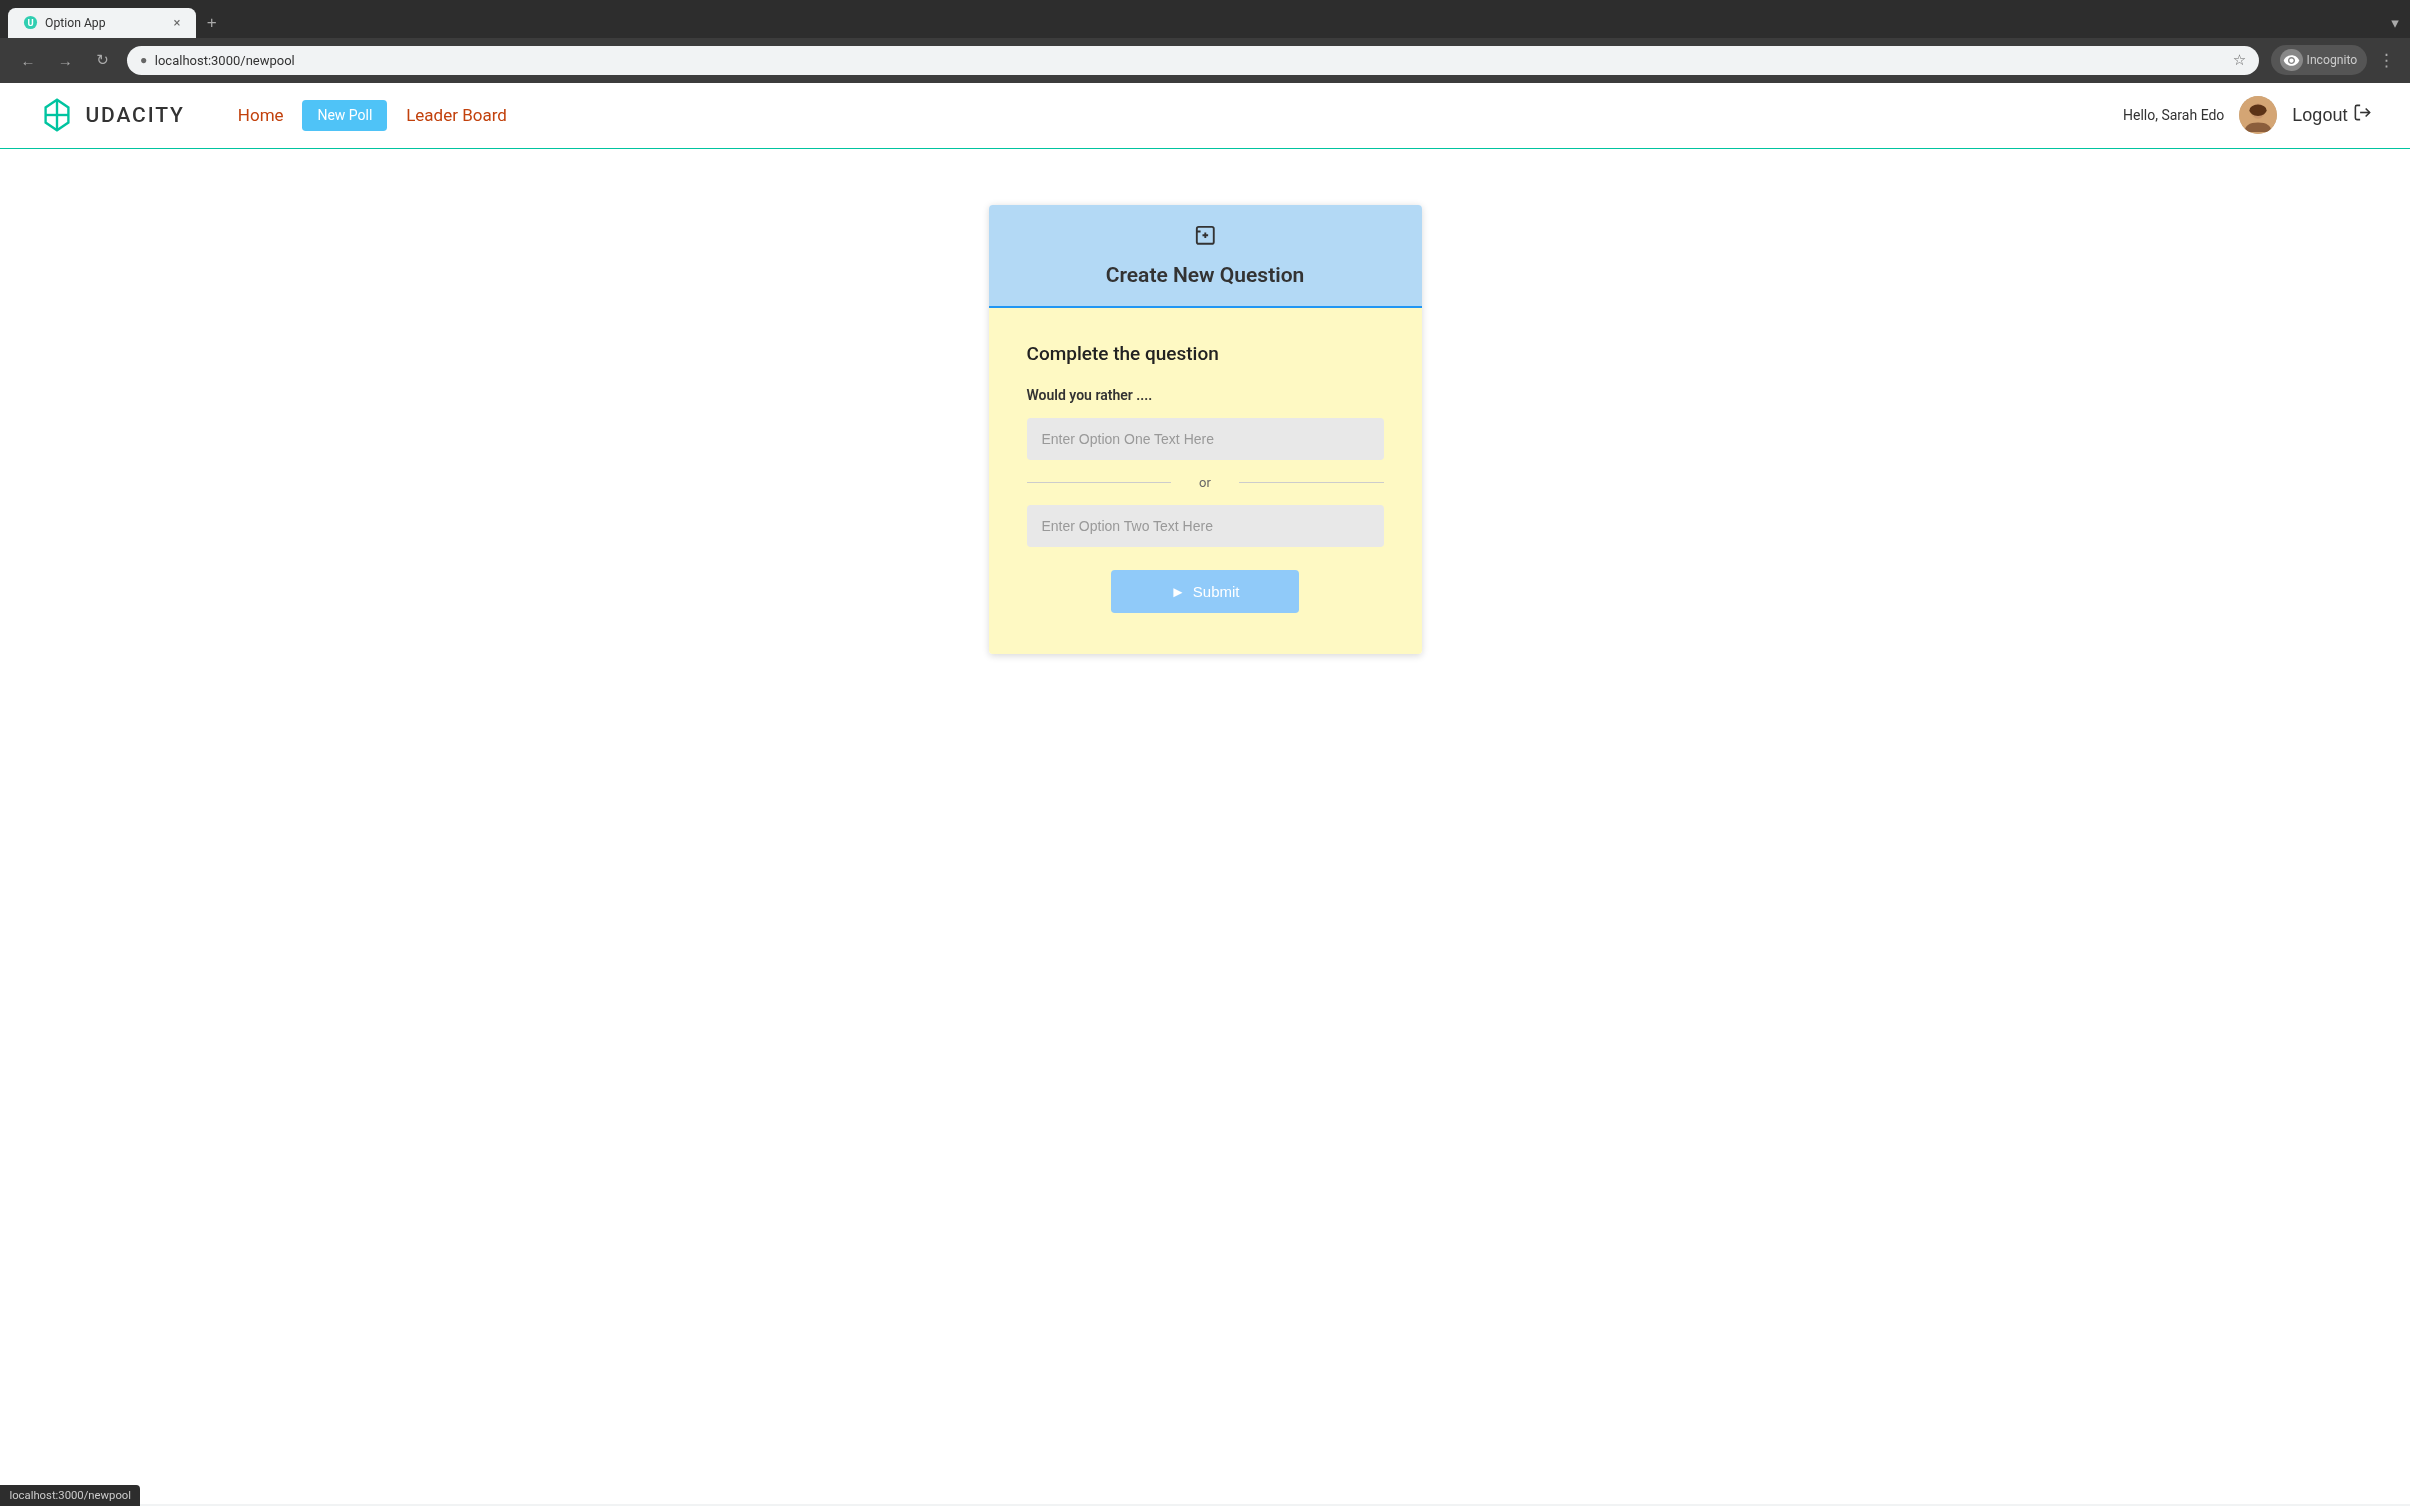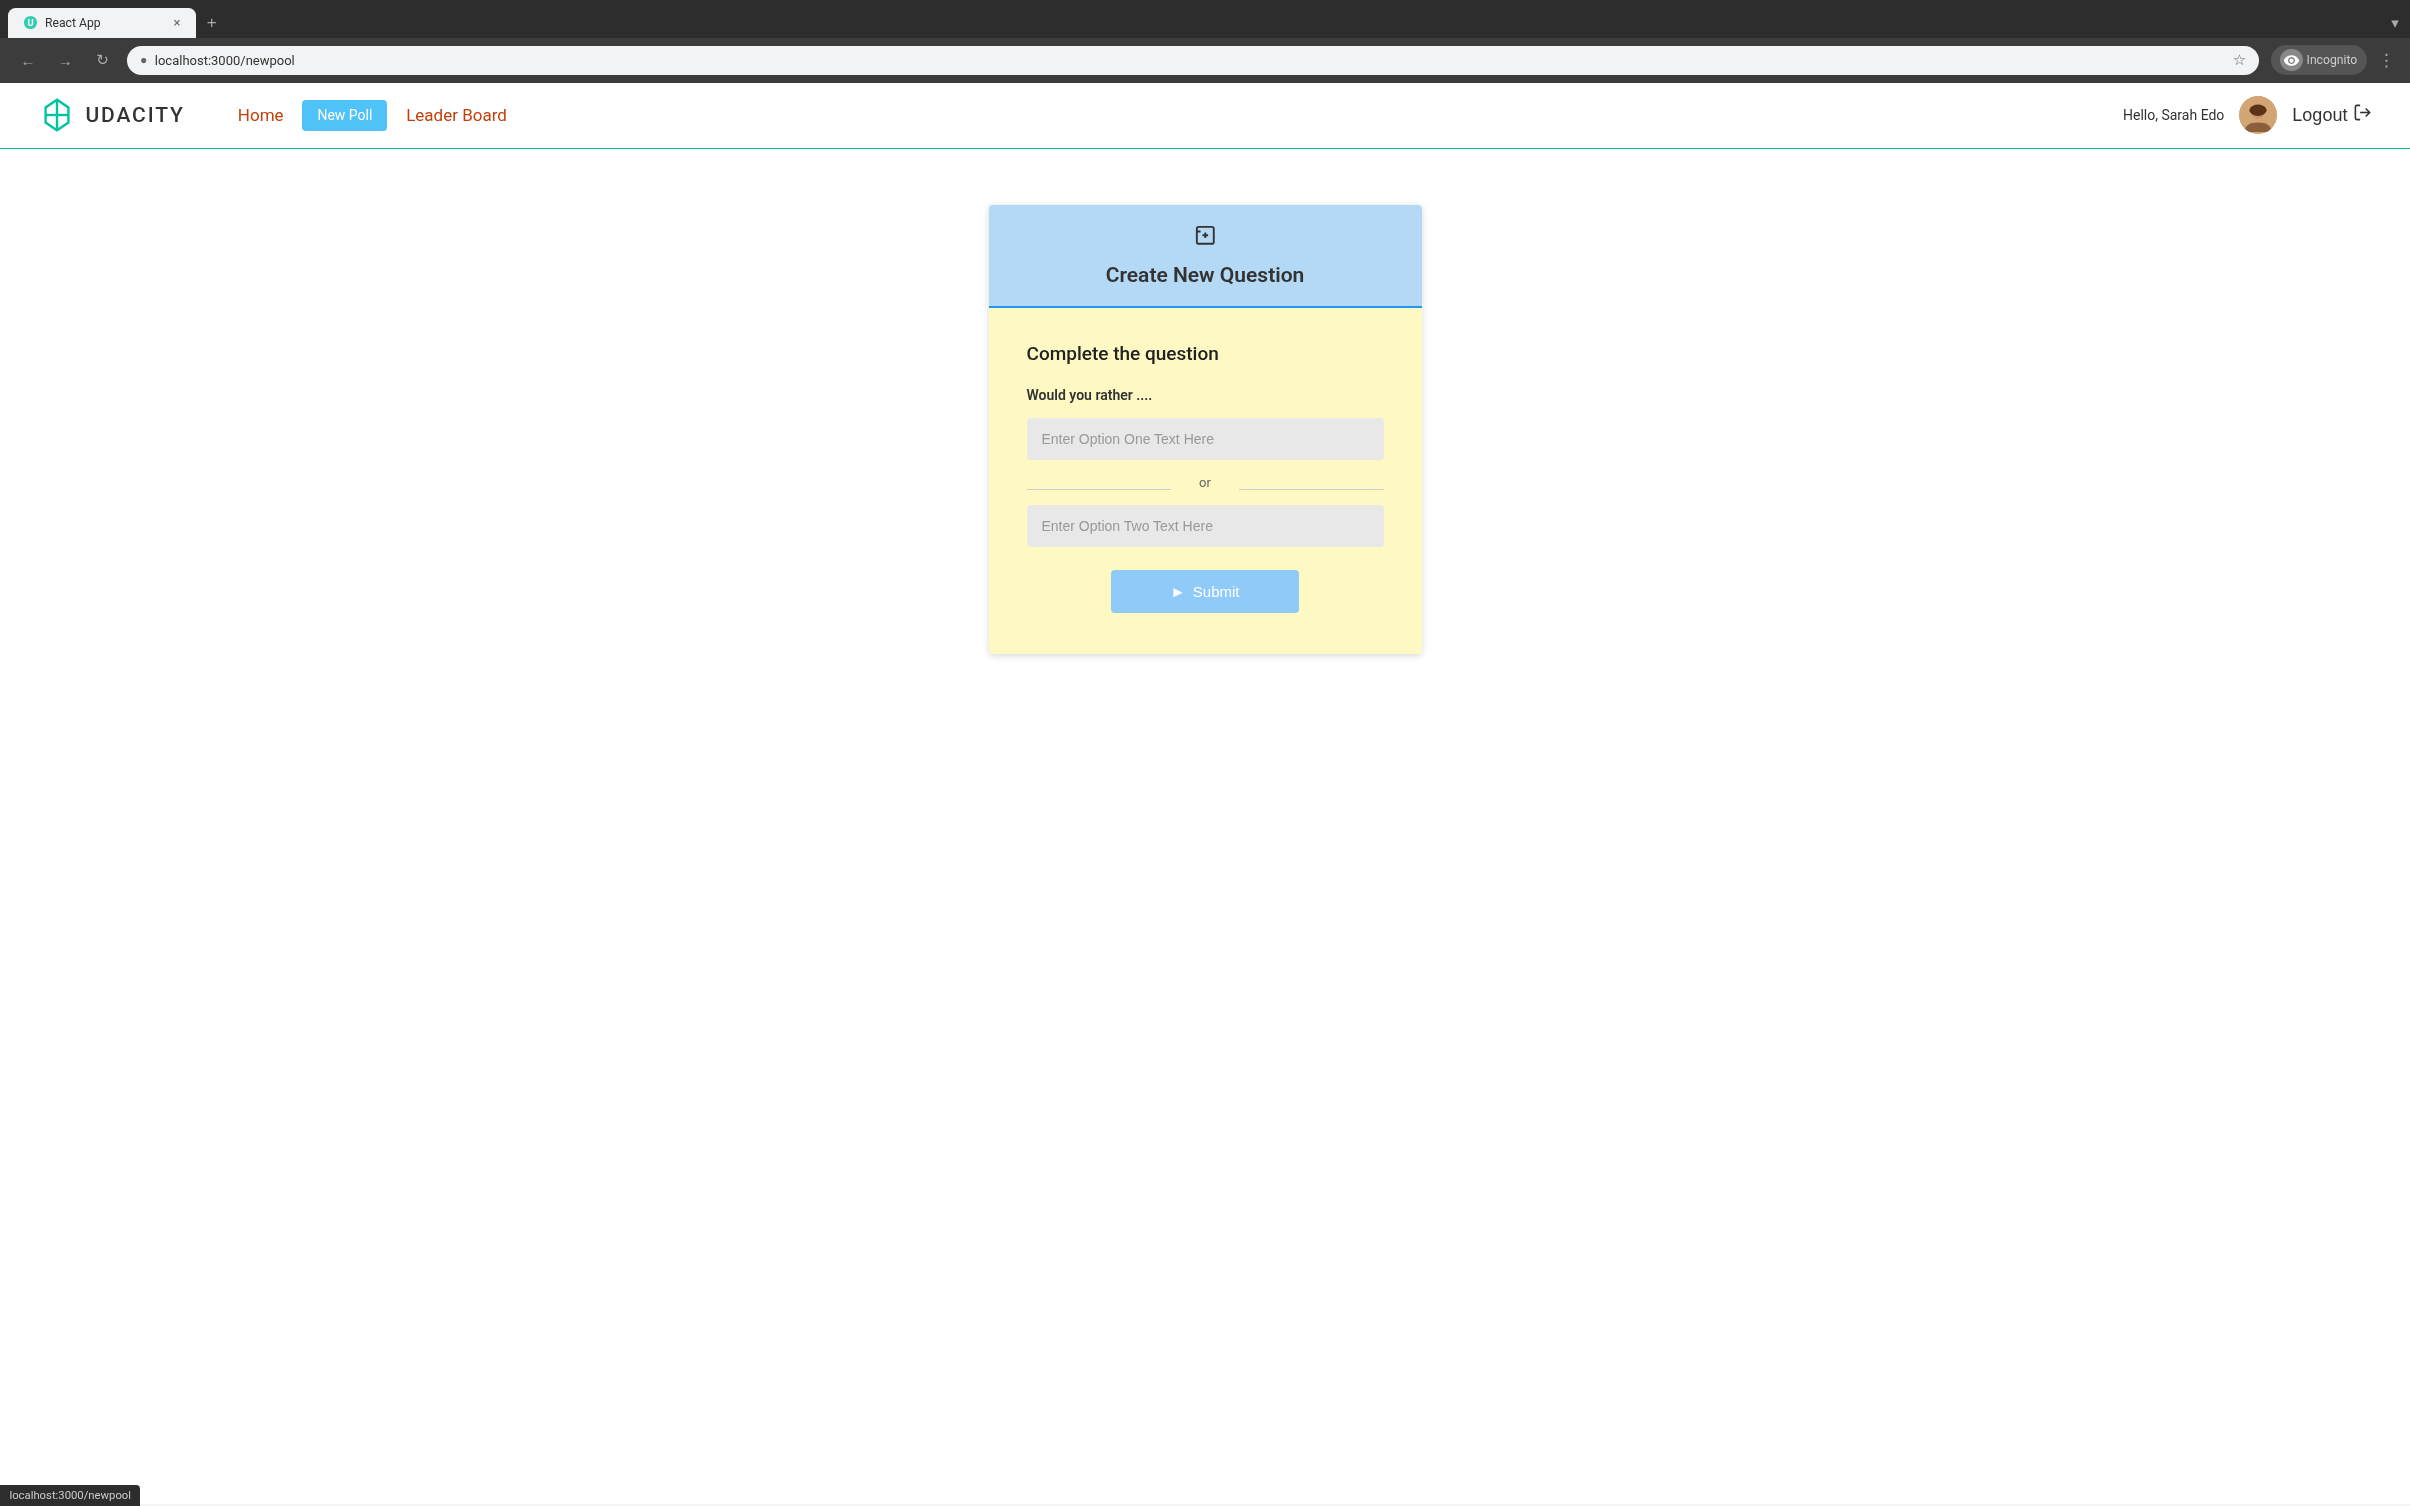--- a/index.html
+++ b/index.html
@@ -54,42 +54,42 @@
     .card-header-icon { font-size: 19px; color: #333; }
     .card-header-title { font-size: 21px; font-weight: 600; color: #333; }
     .card-body { background: #fef9c3; padding: 34px 38px 41px; }
 
     .form-title { font-size: 19px; font-weight: 500; color: #222; margin-bottom: 22.6px; }
     .form-subtitle { font-size: 14px; font-weight: 600; color: #333; margin-bottom: 15px; }
 
     .input-field { width: 100%; padding: 13px 15px; background: #e8e8e8; border: none; border-radius: 3.8px; font-size: 14px; color: #999; outline: none; margin-bottom: 0; }
     .input-field::placeholder { color: #999; }
 
-    .or-divider { display: flex; align-items: flex-end; gap: 28px; margin: 15px 0; }
+    .or-divider { display: flex; align-items: center; gap: 28px; margin: 15px 0; }
     .or-line { flex: 1; height: 0.9px; background: #ccc; }
     .or-text { color: #666; font-size: 13px; }
 
     .submit-btn { display: flex; align-items: center; justify-content: center; gap: 7.5px; width: 188px; margin: 22.6px auto 0; padding: 13px 22.6px; background: #90caf9; color: white; border: none; border-radius: 3.8px; font-size: 15px; cursor: pointer; }
 
     
     .status-bar { position: fixed; bottom: 0; left: 0; background: #2d2d2d; color: #ccc; font-size: 11.3px; padding: 3.8px 9.4px; border-radius: 0 3.8px 0 0; }
   </style>
 </head>
 <body>
 
 <div class="browser-chrome">
   <div class="tab-bar">
     <div class="tab">
       <span class="tab-favicon">
         <svg width="15" height="15" viewBox="0 0 16 16">
           <circle cx="8" cy="8" r="7" fill="#00c4a0" opacity="0.8"></circle>
           <text x="8" y="12" text-anchor="middle" fill="white" font-size="10" font-weight="bold">U</text>
         </svg>
       </span>
-      <span class="tab-title">React App</span>
+      <span class="tab-title">Option App</span>
       <span class="tab-close">×</span>
     </div>
     <button class="tab-new">+</button>
     <div class="tab-controls">
       <span class="tab-dropdown">▾</span>
     </div>
   </div>
   <div class="address-bar">
     <button class="nav-btn">←</button>
     <button class="nav-btn">→</button>

